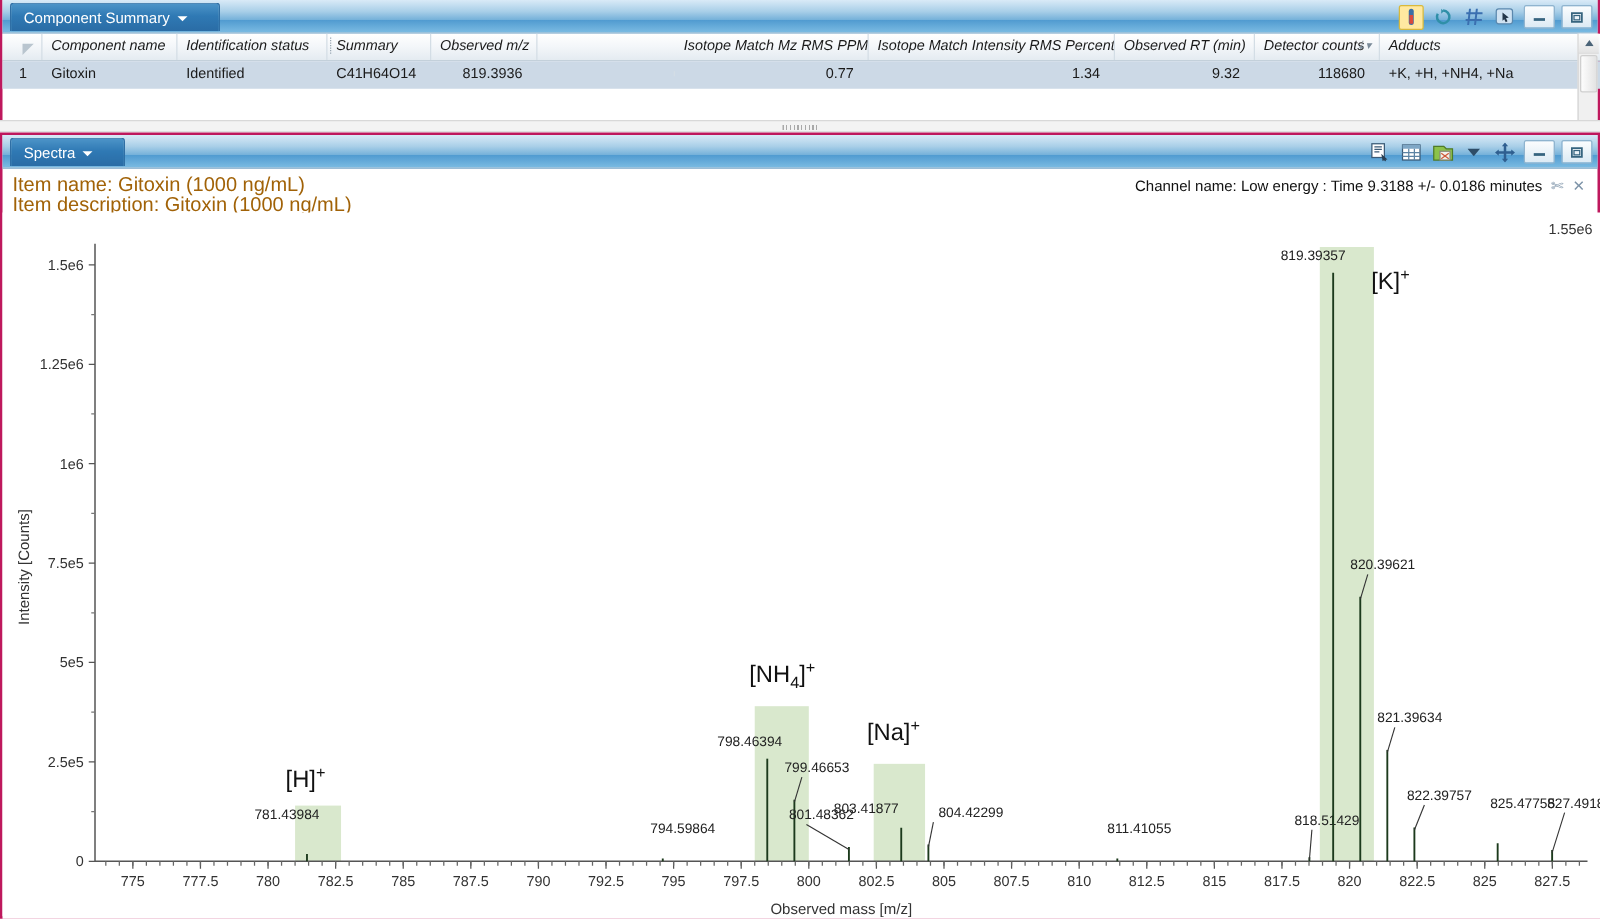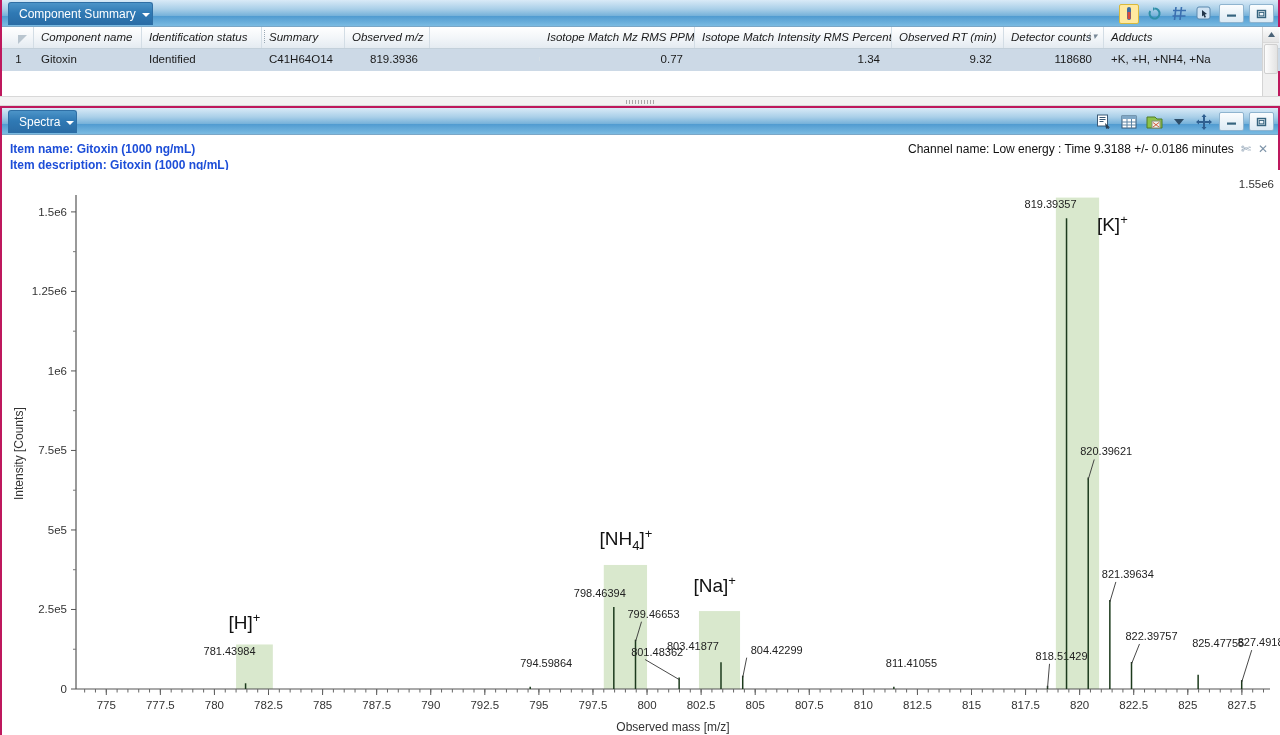--- a/index.html
+++ b/index.html
@@ -22,21 +22,21 @@
   .titlebar {
     position: relative;
     height: 27px;
     background: linear-gradient(to bottom, #d9eaf7 0%, #a9cfe8 35%, #77b2da 60%, #4f9ad0 61%, #7bbbe2 100%);
     border-bottom: 1px solid #7ba7c7;
   }
   .tab-chip {
     position: absolute;
     left: 6px; top: 2px;
     height: 23px;
-    padding: 0 2px 0 10px;
+    padding: 0 25px 0 10px;
     display: flex; align-items: center; gap: 6px;
     background: linear-gradient(to bottom, #4c94c8 0%, #2f79b4 45%, #2a6ca5 100%);
     border: 1px solid #2f6fa5;
     border-bottom: none;
     border-radius: 3px 3px 0 0;
     color: #ffffff;
     font-size: 12px;
     white-space: nowrap;
     text-align: right;
   }
@@ -166,24 +166,23 @@
     transform: translateX(-50%);
     width: 28px; height: 4px;
     background: repeating-linear-gradient(to right, #a9a9a9 0 1px, transparent 1px 3px);
   }
 
   
   #spectra-panel { top: 106px; height: 629px; }
   .meta {
     position: absolute;
     left: 8px; top: 33px;
-    font-size: 12px;
-    color: #1d4ed8;
+    font-size: 16px;
+    color: #a16207;
     line-height: 16px;
-    font-weight: bold;
   }
   .channel {
     position: absolute;
     right: 10px; top: 34px;
     font-size: 12px;
     color: #111;
     display: flex; align-items: center; gap: 7px;
   }
   .pin, .xclose { color: #7d93a8; font-size: 12px; }
 

